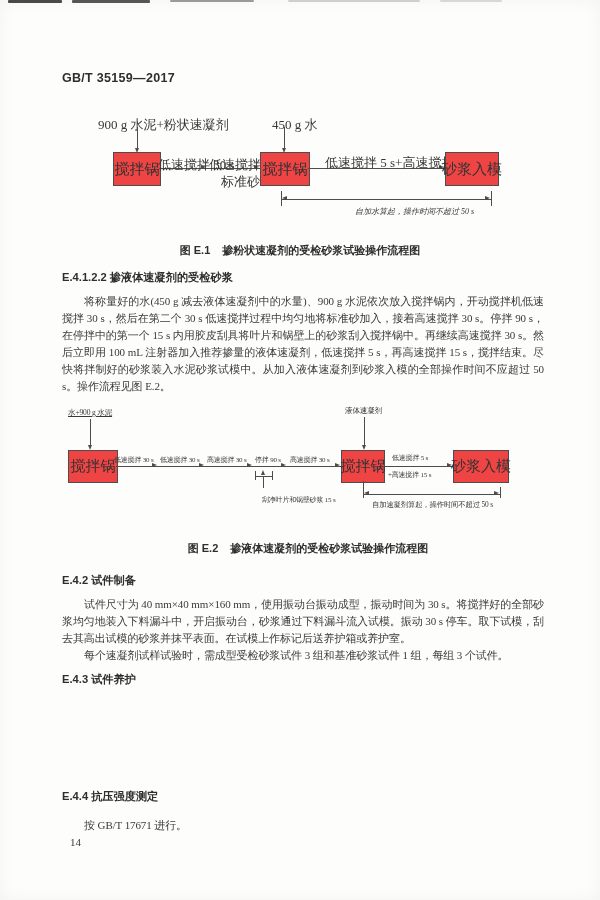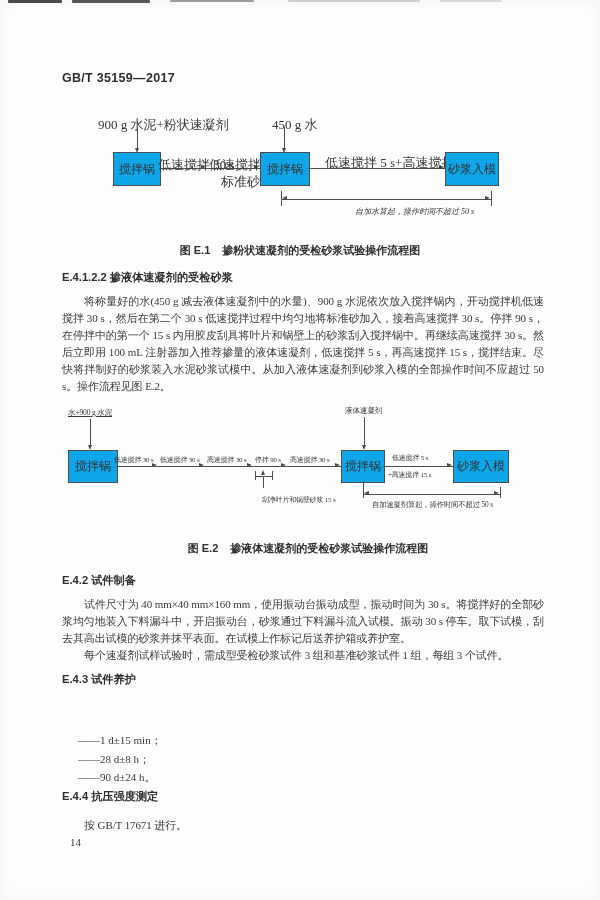--- a/index.html
+++ b/index.html
@@ -4,21 +4,21 @@
 <style>
   html,body{margin:0;padding:0;}
   body{background:#e9e9e7;font-family:"Liberation Serif","DejaVu Serif",serif;}
   .sheet{position:relative;width:600px;height:900px;background:#fdfdfc;overflow:hidden;
          box-shadow:inset 0 0 18px rgba(0,0,0,0.045);}
   .edge-dash{position:absolute;top:0;border-radius:1px;}
   .hdr{position:absolute;font-family:"Liberation Sans","DejaVu Sans",sans-serif;
        font-weight:bold;font-size:12.5px;color:#2e2e2e;letter-spacing:.3px;}
   
   .fbox{position:absolute;border:1.2px solid #4d4d4d;display:flex;align-items:center;
-        justify-content:center;font-size:12px;color:#333;background:#0ea5e9;white-space:nowrap;}
+        justify-content:center;font-size:15px;color:#333;background:#ef4444;white-space:nowrap;}
   .hline{position:absolute;height:1px;background:#4d4d4d;}
   .vline{position:absolute;width:1px;background:#4d4d4d;}
   .ah-r{position:absolute;width:0;height:0;border-top:2.6px solid transparent;
         border-bottom:2.6px solid transparent;border-left:5.5px solid #4d4d4d;}
   .ah-l{position:absolute;width:0;height:0;border-top:2.6px solid transparent;
         border-bottom:2.6px solid transparent;border-right:5.5px solid #4d4d4d;}
   .ah-d{position:absolute;width:0;height:0;border-left:2.6px solid transparent;
         border-right:2.6px solid transparent;border-top:5.5px solid #4d4d4d;}
   .ah-u{position:absolute;width:0;height:0;border-left:2.6px solid transparent;
         border-right:2.6px solid transparent;border-bottom:5.5px solid #4d4d4d;}
@@ -146,25 +146,20 @@
 
   <div class="sec-h" style="top:573px;">
     <span class="sec-num">E.4.2</span><span>试件制备</span>
   </div>
   <div class="para" style="top:596px;">试件尺寸为 40 mm×40 mm×160 mm，使用振动台振动成型，振动时间为 30 s。将搅拌好的全部砂浆均匀地装入下料漏斗中，开启振动台，砂浆通过下料漏斗流入试模。振动 30 s 停车。取下试模，刮去其高出试模的砂浆并抹平表面。在试模上作标记后送养护箱或养护室。</div>
   <div class="para" style="top:647px;">每个速凝剂试样试验时，需成型受检砂浆试件 3 组和基准砂浆试件 1 组，每组 3 个试件。</div>
 
   <div class="sec-h" style="top:672px;">
     <span class="sec-num">E.4.3</span><span>试件养护</span>
   </div>
-  <div class="list" style="top:731px;">
-    <div>——1 d±15 min；</div>
-    <div>——28 d±8 h；</div>
-    <div>——90 d±24 h。</div>
-  </div>
 
   <div class="sec-h" style="top:789px;">
     <span class="sec-num">E.4.4</span><span>抗压强度测定</span>
   </div>
   <div class="para" style="top:817px;">按 GB/T 17671 进行。</div>
 
   <div class="pgnum" style="left:70px;top:836px;">14</div>
 
 </div>
 

